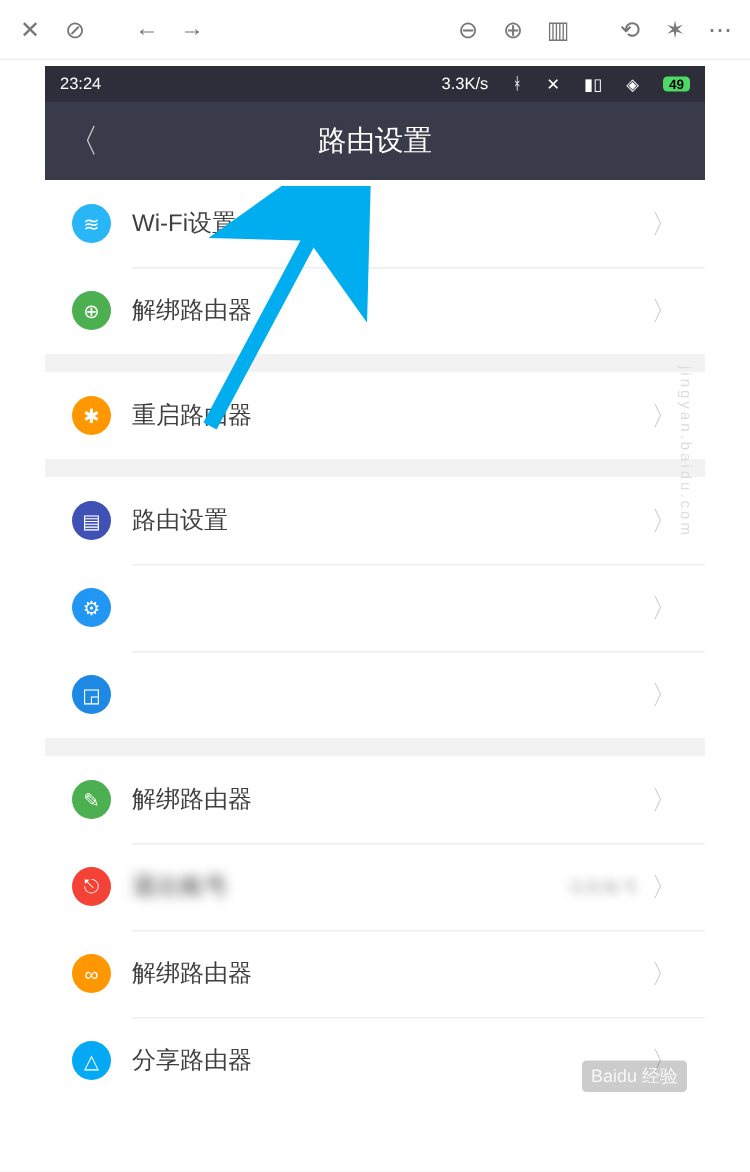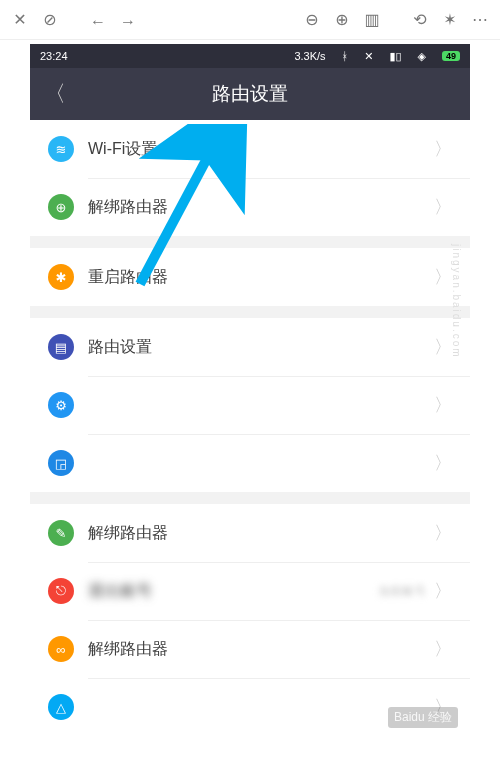--- a/index.html
+++ b/index.html
@@ -235,20 +235,21 @@
           <div class="row-sub">当前账号</div>
           <div class="chev with-sub">〉</div>
         </div>
         <div class="row">
           <div class="row-icon" style="background: rgb(255, 152, 0);">∞</div>
           <div class="row-label">解绑路由器</div>
           <div class="chev">〉</div>
         </div>
         <div class="row">
           <div class="row-icon" style="background: rgb(3, 169, 244);">△</div>
+          <div class="row-label">分享路由器</div>
           <div class="chev">〉</div>
         </div>
       </div>
     </div>
 
   <svg class="arrow-annot" width="120" height="170">
     <defs>
       <marker id="ah" markerWidth="12" markerHeight="12" refX="6" refY="6" orient="auto">
         <path d="M0,0 L12,6 L0,12 L3,6 Z" fill="#00aeef"></path>
       </marker>

